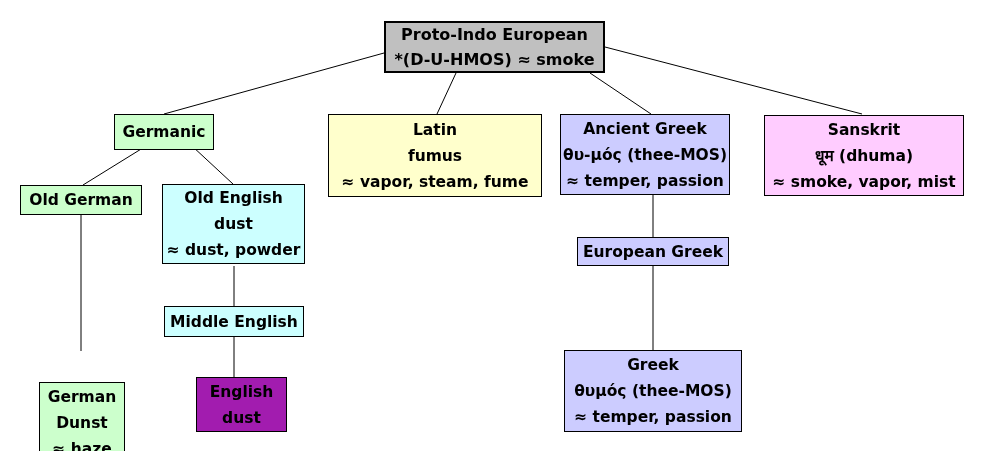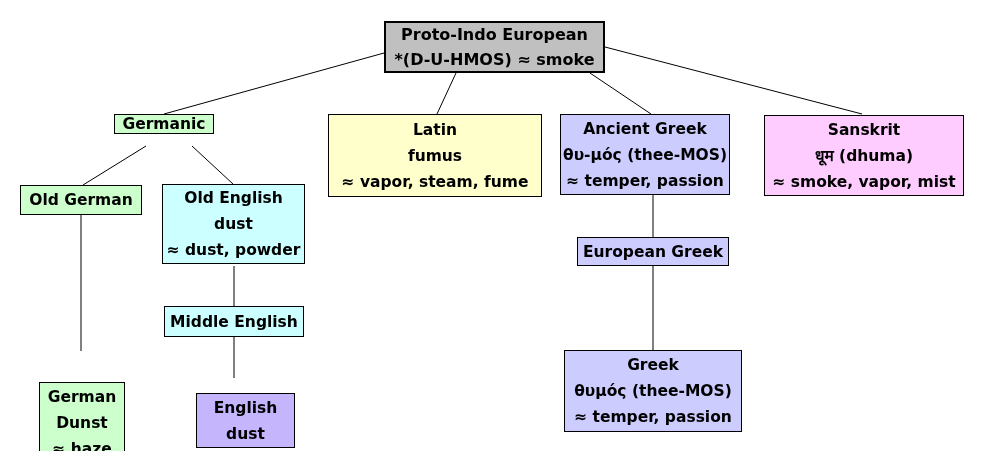--- a/index.html
+++ b/index.html
@@ -66,21 +66,21 @@
     <line x1="234" y1="336" x2="234" y2="378"></line>
     <line x1="653" y1="194" x2="653" y2="238"></line>
     <line x1="653" y1="265" x2="653" y2="351"></line>
   </svg>
 
   <div class="node root" style="left: 384px; top: 21px; width: 221px; height: 52px; background-color: rgb(192, 192, 192);">
     <span>Proto-Indo European</span>
     <span>*(D-U-HMOS) ≈ smoke</span>
   </div>
 
-  <div class="node" style="left: 114px; top: 114px; width: 100px; height: 20px; background-color: rgb(204, 255, 204);">
+  <div class="node" style="left: 114px; top: 114px; width: 100px; height: 36px; background-color: rgb(204, 255, 204);">
     <span>Germanic</span>
   </div>
 
   <div class="node" style="left: 20px; top: 185px; width: 122px; height: 30px; background-color: rgb(204, 255, 204);">
     <span>Old German</span>
   </div>
 
   <div class="node" style="left: 162px; top: 184px; width: 143px; height: 80px; background-color: rgb(204, 255, 255);">
     <span>Old English</span>
     <span>dust</span>
@@ -112,21 +112,21 @@
   <div class="node" style="left: 564px; top: 350px; width: 178px; height: 82px; background-color: rgb(204, 204, 255);">
     <span>Greek</span>
     <span>θυμός (thee-MOS)</span>
     <span>≈ temper, passion</span>
   </div>
 
   <div class="node" style="left: 164px; top: 306px; width: 140px; height: 31px; background-color: rgb(204, 255, 255);">
     <span>Middle English</span>
   </div>
 
-  <div class="node" style="left: 196px; top: 377px; width: 99px; height: 55px; background-color: #c4b5fd; margin-top: 16px;">
+  <div class="node" style="left: 196px; top: 377px; width: 91px; height: 55px; background-color: #a21caf;">
     <span>English</span>
     <span>dust</span>
   </div>
 
   <div class="node" style="left: 39px; top: 350px; width: 86px; height: 82px; background-color: rgb(204, 255, 204); margin-top: 32px;">
     <span>German</span>
     <span>Dunst</span>
     <span>≈ haze</span>
   </div>
 

